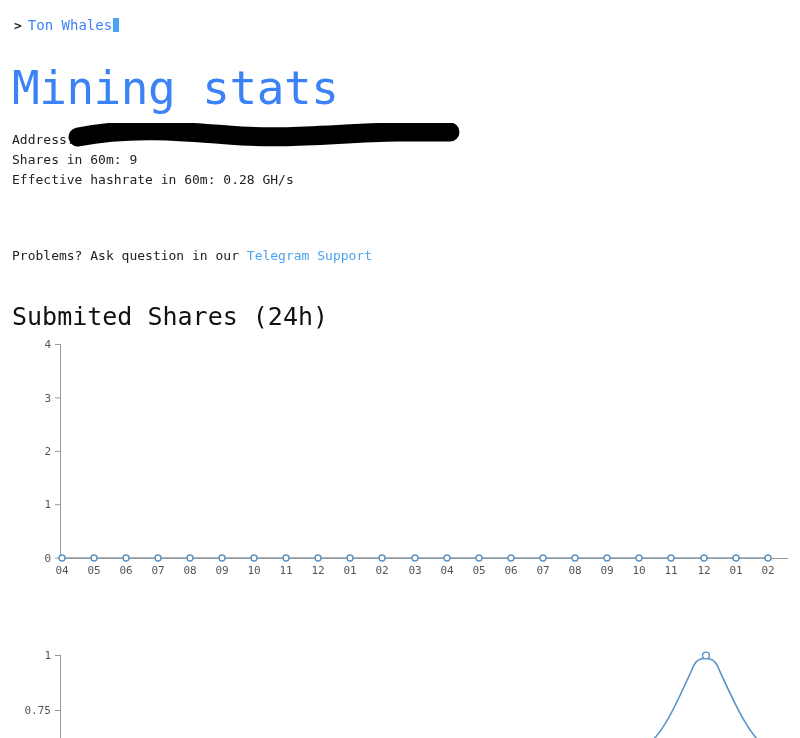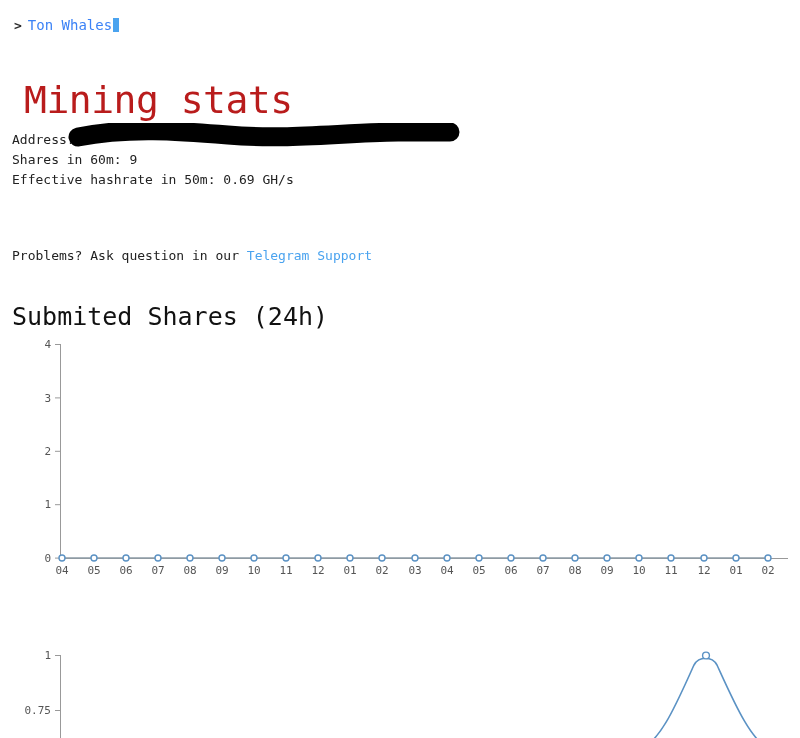--- a/index.html
+++ b/index.html
@@ -63,26 +63,26 @@
     font-size: 13.5px;
     text-decoration: none;
     cursor: pointer;
   }
 
   
   .page-title {
     position: absolute;
     top: 62px;
     left: 12px;
-    font-size: 38px;
+    font-size: 46px;
     line-height: 52px;
     font-weight: 400;
     letter-spacing: -0.5px;
-    color: #b91c1c;
-    margin: 12px;
+    color: #3b82f6;
+    margin: 0;
   }
 
   
   .stats {
     position: absolute;
     top: 130px;
     left: 12px;
     font-size: 13px;
     line-height: 20px;
     color: #222222;
@@ -155,21 +155,21 @@
     <span class="brand-name">Ton Whales</span>
     <span class="brand-caret"></span>
   </div>
 </div>
 
 <h1 class="page-title">Mining stats</h1>
 
 <div class="stats">
   <div class="stats-line">Address:</div>
   <div class="stats-line">Shares in 60m: 9</div>
-  <div class="stats-line">Effective hashrate in 50m: 0.69 GH/s</div>
+  <div class="stats-line">Effective hashrate in 60m: 0.28 GH/s</div>
 </div>
 
 <svg class="redaction" viewBox="0 0 392 26">
   <path d="M10,14 C60,4 110,8 160,12 C215,17 270,10 330,9 L382,9" stroke="#000000" stroke-width="19" stroke-linecap="round" fill="none"></path>
 </svg>
 
 <div class="support-line">
   <span>Problems? Ask question in our</span>
   <a class="support-link" href="#">Telegram Support</a>
 </div>

